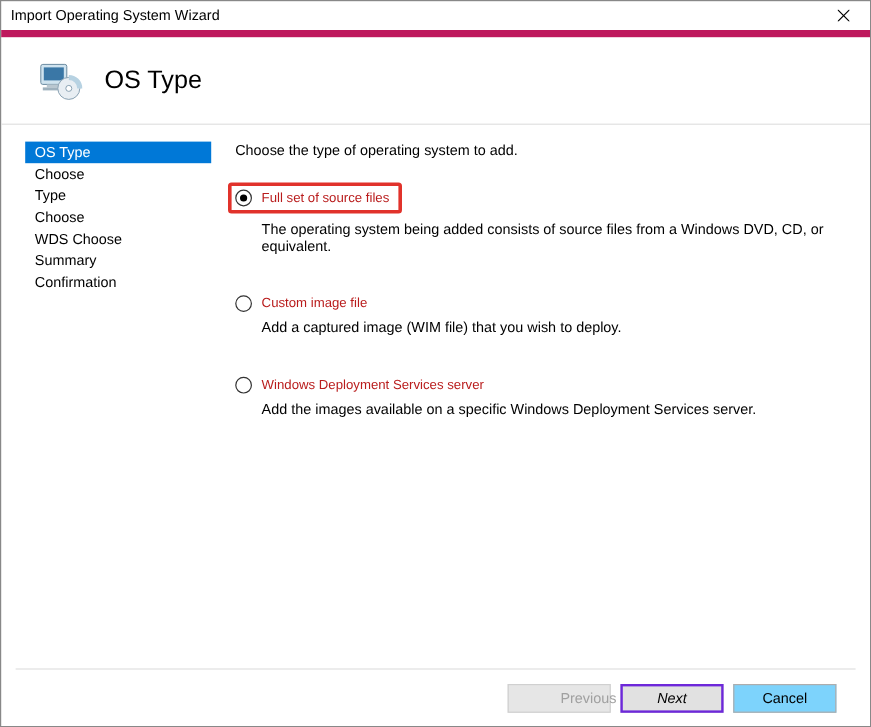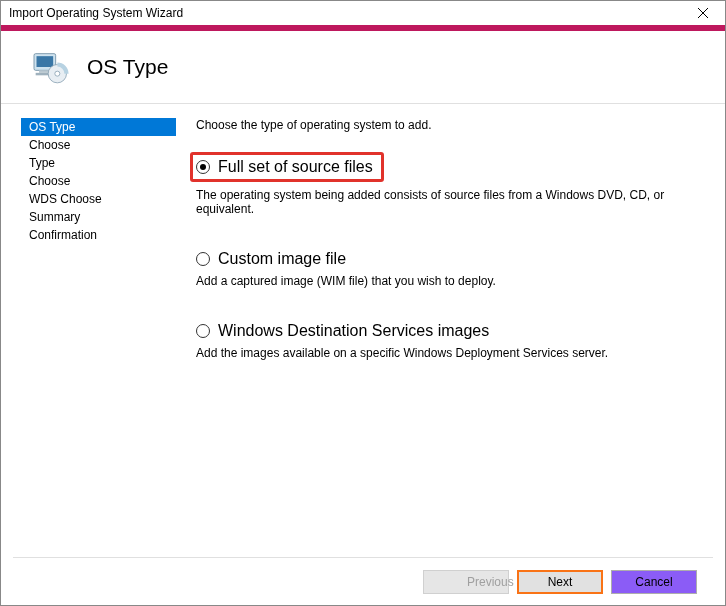--- a/index.html
+++ b/index.html
@@ -14,27 +14,27 @@
     .body { flex: 1; display: flex; padding-top: 14px; overflow: hidden; }
     .sidebar { width: 175px; padding-left: 20px; }
     .sidebar-item { height: 18px; display: flex; align-items: center; padding-left: 8px; font-size: 12px; color: #000; cursor: pointer; }
     .sidebar-item.active { background: #0078d7; color: #fff; }
     .content { flex: 1; padding: 0 22px 0 20px; }
     .content-prompt { font-size: 12px; color: #000; margin-bottom: 20px; }
     .option-group { margin-bottom: 34px; }
     .option-head { display: flex; align-items: center; gap: 8px; }
     .radio { appearance: none; width: 14px; height: 14px; border: 1px solid #333; border-radius: 50%; position: relative; cursor: pointer; background:#fff; }
     .radio.checked::after { content: ""; position: absolute; width: 6px; height: 6px; background: #000; border-radius: 50%; top: 3px; left: 3px; }
-    .option-label { font-size: 16px; color: #000000; }
-    .option-desc { font-size: 12px; color: #000; margin-top: 6px; }
+    .option-label { font-size: 11px; color: #b91c1c; }
+    .option-desc { font-size: 12px; color: #000; margin-left: 22px; margin-top: 6px; }
     .highlight { border: 3px solid #e1322b; border-radius: 3px; padding: 3px 8px 3px 3px; display: inline-flex; align-items: center; gap: 8px; margin-left:-6px; }
     .footer { height: 48px; border-top: 1px solid #e0e0e0; display: flex; align-items: center; justify-content: flex-end; padding-right: 16px; gap: 8px; margin: 0 12px; }
-    .btn { width: 86px; height: 24px; font-size: 12px; background: #8b5cf6; border: 1px solid #adadad; cursor: pointer; }
+    .btn { width: 86px; height: 24px; font-size: 12px; background: #7dd3fc; border: 1px solid #adadad; cursor: pointer; }
     .btn:disabled { color: #a0a0a0; border-color: #d0d0d0; background: #e6e6e6; cursor: default; padding-left: 43px; }
-    .btn.default { border: 2px solid #f97316; background: #e1e1e1; }
+    .btn.default { border: 2px solid #6d28d9; background: #e1e1e1; font-style: italic; }
     .icon-os { width: 40px; height: 40px; }
   </style>
 </head>
 <body>
 
 <div class="window">
   <div class="titlebar">
     <span class="titlebar-text">Import Operating System Wizard</span>
     <div class="close-btn">
       <svg width="10" height="10" viewBox="0 0 10 10">
@@ -98,21 +98,21 @@
         <div class="option-head">
           <span class="radio"></span>
           <span class="option-label">Custom image file</span>
         </div>
         <div class="option-desc">Add a captured image (WIM file) that you wish to deploy.</div>
       </div>
 
       <div class="option-group">
         <div class="option-head">
           <span class="radio"></span>
-          <span class="option-label">Windows Destination Services images</span>
+          <span class="option-label">Windows Deployment Services server</span>
         </div>
         <div class="option-desc">Add the images available on a specific Windows Deployment Services server.</div>
       </div>
     </div>
   </div>
 
   <div class="footer">
     <button class="btn" disabled="">Previous</button>
     <button class="btn default">Next</button>
     <button class="btn">Cancel</button>

